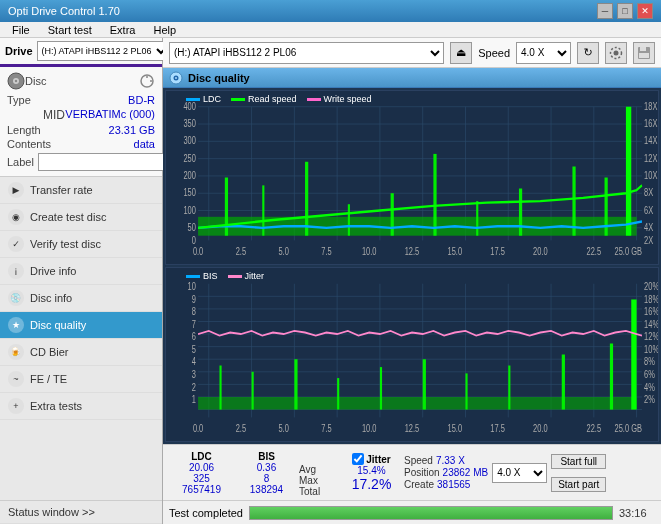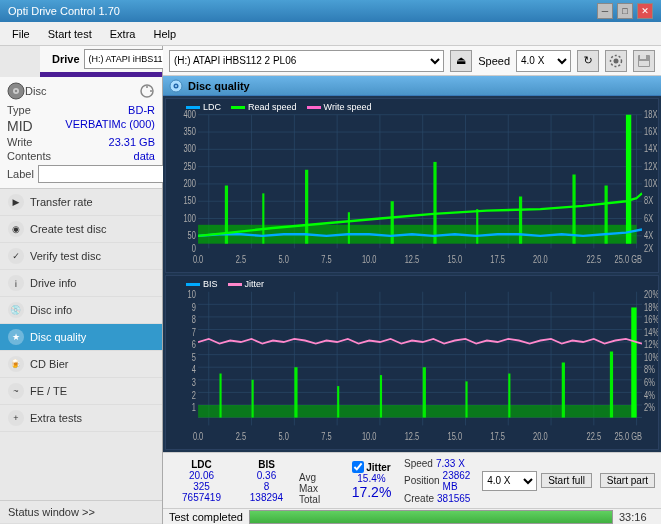--- a/index.html
+++ b/index.html
@@ -6,21 +6,21 @@
     body { font-family: 'Segoe UI', Tahoma, Geneva, Verdana, sans-serif; font-size: 11px; background: #f0f0f0; width: 661px; height: 524px; overflow: hidden; }
 
     
     .title-bar { background: linear-gradient(to bottom, #4a9fd4, #2e7bb5); color: white; height: 22px; display: flex; align-items: center; padding: 0 8px; justify-content: space-between; }
     .title-bar-title { font-size: 11px; font-weight: normal; }
     .title-bar-controls { display: flex; gap: 4px; }
     .title-bar-btn { width: 16px; height: 16px; background: #c0c0c0; border: 1px solid #888; font-size: 9px; display: flex; align-items: center; justify-content: center; cursor: pointer; color: #333; }
     .title-bar-btn.close-btn { background: #e05050; color: white; }
 
     
-    .menu-bar { background: #f0f0f0; border-bottom: 1px solid #ccc; height: 24px; display: flex; align-items: center; padding: 0 4px; gap: 2px; }
+    .menu-bar { background: #f0f0f0; border-bottom: 1px solid #ccc; height: 16px; display: flex; align-items: center; padding: 0 4px; gap: 2px; }
     .menu-item { padding: 2px 8px; cursor: pointer; font-size: 11px; color: #000; }
 
     
     .nav-items { flex: 1; overflow-y: auto; }
     .nav-item { display: flex; align-items: center; gap: 6px; padding: 5px 8px; cursor: pointer; border-bottom: 1px solid #ddd; color: #333; font-size: 11px; }
     .nav-item.active { background: #3399cc; color: white; }
     .nav-item .nav-icon { width: 16px; height: 16px; border-radius: 50%; display: flex; align-items: center; justify-content: center; font-size: 9px; flex-shrink: 0; }
     .nav-item:not(.active) .nav-icon { background: #e0e0e0; }
     .nav-item.active .nav-icon { background: rgba(255,255,255,0.3); }
 
@@ -50,21 +50,21 @@
     <span class="menu-item">File</span>
     <span class="menu-item">Start test</span>
     <span class="menu-item">Extra</span>
     <span class="menu-item">Help</span>
   </div>
 
   <div class="main-row">
 
     <div class="left-panel">
 
-      <div style="background:#f8f8f8; border-bottom:5px solid #4c1d95; padding:3px 12px; display:flex; align-items:center; gap:4px;margin-left:40px;">
+      <div style="background:#f8f8f8; border-bottom:3px solid #4c1d95; padding:3px 5px; display:flex; align-items:center; gap:4px;">
         <span style="font-size:11px;font-weight:bold;">Drive</span>
         <select style="flex:1;height:20px;font-size:9px;border:1px solid #999;background:white;">
           <option>(H:) ATAPI iHBS112  2 PL06</option>
         </select>
         <div style="width:20px;height:20px;background:#e0e0e0;border:1px solid #999;display:flex;align-items:center;justify-content:center;cursor:pointer;font-size:10px;">⏏</div>
       </div>
 
       <div style="background:#f8f8f8; border-bottom:1px solid #ccc; padding:5px 7px;">
         <div style="display:flex;align-items:center;justify-content:space-between;margin-bottom:4px;">
           <div style="display:flex;align-items:center;">
@@ -78,25 +78,25 @@
           <svg width="16" height="16" viewBox="0 0 16 16">
             <circle cx="8" cy="8" r="6" fill="none" stroke="#888" stroke-width="1.5"></circle>
             <path d="M8 3 L8 5 M13 8 L11 8" stroke="#888" stroke-width="1.5"></path>
           </svg>
         </div>
         <div style="display:flex;justify-content:space-between;margin-bottom:2px;">
           <span style="font-size:11px;color:#444;">Type</span>
           <span style="font-size:11px;color:#0000cc;">BD-R</span>
         </div>
         <div style="display:flex;justify-content:space-between;margin-bottom:2px;">
-          <span style="font-size:14px;color:#444;">MID</span>
+          <span style="font-size:12px;color:#444;margin-left:36px;">MID</span>
           <span style="font-size:11px;color:#0000cc;">VERBATIMc (000)</span>
         </div>
         <div style="display:flex;justify-content:space-between;margin-bottom:2px;">
-          <span style="font-size:11px;color:#444;">Write</span>
+          <span style="font-size:11px;color:#444;">Length</span>
           <span style="font-size:11px;color:#0000cc;">23.31 GB</span>
         </div>
         <div style="display:flex;justify-content:space-between;margin-bottom:2px;text-align:center;">
           <span style="font-size:11px;color:#444;">Contents</span>
           <span style="font-size:11px;color:#0000cc;">data</span>
         </div>
         <div style="display:flex;align-items:center;gap:4px;margin-top:3px;">
           <span style="font-size:11px;color:#444;">Label</span>
           <input type="text" style="flex: 1 1 0%; height: 18px; border: 1px solid rgb(153, 153, 153); font-size: 10px; padding: 1px 3px;">
           <div style="width:18px;height:18px;background:#e0e0e0;border:1px solid #999;display:flex;align-items:center;justify-content:center;cursor:pointer;font-size:10px;">🔍</div>
@@ -413,28 +413,28 @@
           <div style="display:flex;align-items:center;gap:3px;">
             <span style="font-size:10px;color:#333;">Create</span>
             <span style="font-size:10px;color:#0000cc;">381565</span>
           </div>
         </div>
 
         <div style="display:flex;align-items:center;gap:4px;margin-left:4px;">
           <select style="width:55px;height:20px;font-size:10px;border:1px solid #999;background:white;">
             <option>4.0 X</option>
           </select>
-          <div style="display:flex;flex-direction:row;gap:8px;">
+          <div style="display:flex;flex-direction:column;gap:8px;">
             <button style="background:#e8e8e8;border:1px solid #999;padding:1px 6px;font-size:10px;cursor:pointer;white-space:nowrap;">Start full</button>
             <button style="background:#e8e8e8;border:1px solid #999;padding:1px 6px;font-size:10px;cursor:pointer;white-space:nowrap;">Start part</button>
           </div>
         </div>
       </div>
 
-      <div style="background:#f0f0f0;border-top:1px solid #ccc;padding:3px 6px;display:flex;align-items:center;gap:6px;height:16px;">
+      <div style="background:#f0f0f0;border-top:1px solid #ccc;padding:3px 6px;display:flex;align-items:center;gap:6px;height:24px;">
         <span style="font-size:11px;color:#000;">Test completed</span>
         <div style="flex:1;height:14px;background:#c0c0c0;border:1px solid #999;">
           <div style="height:100%;background:linear-gradient(to bottom,#60d060,#40b040);width:100%;"></div>
         </div>
         <span style="font-size:11px;color:#333;min-width:36px;">33:16</span>
       </div>
     </div>
   </div>
 </div>
 

